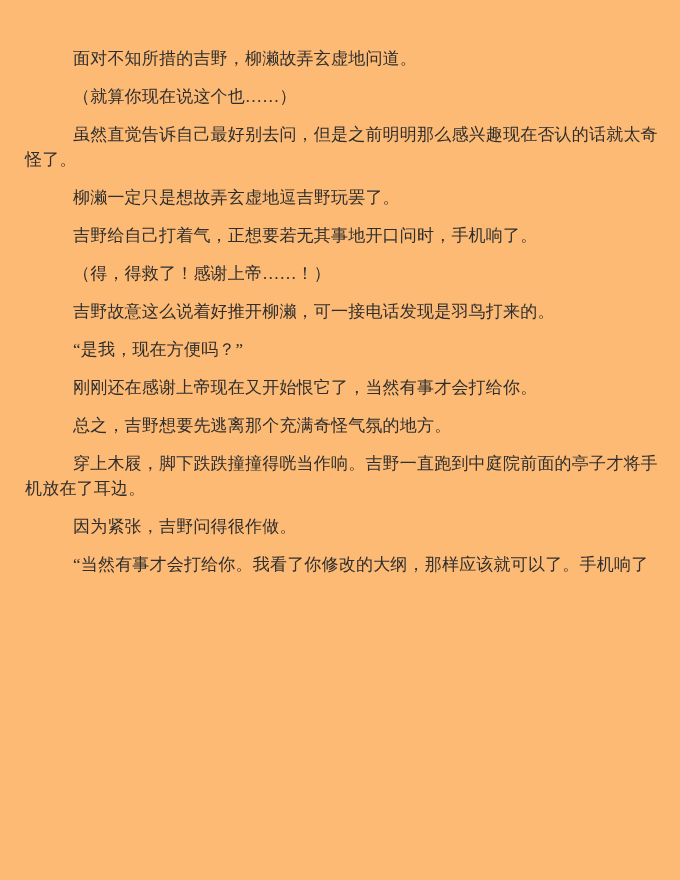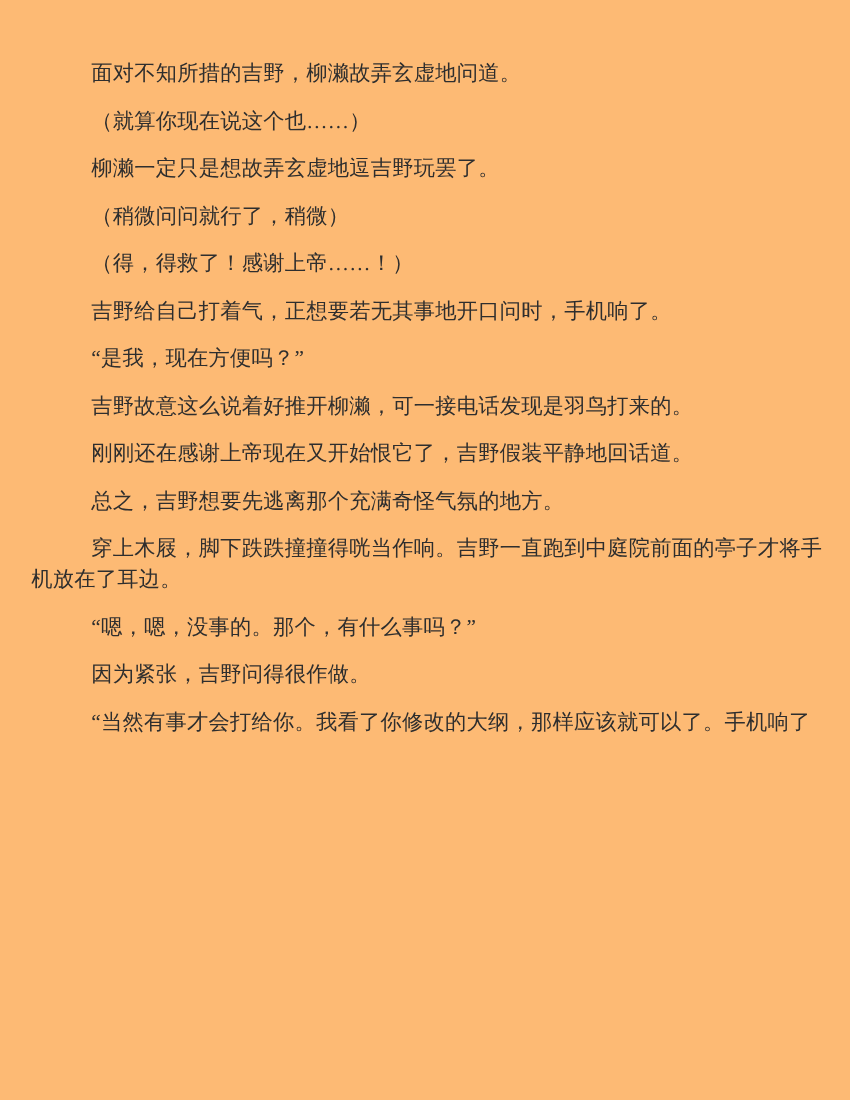--- a/index.html
+++ b/index.html
@@ -31,26 +31,25 @@
     word-break: break-all;
   }
 </style>
 </head>
 <body>
 
 <div class="page">
   <div>
       <p class="para">面对不知所措的吉野，柳濑故弄玄虚地问道。</p>
       <p class="para">（就算你现在说这个也……）</p>
+      <p class="para">虽然直觉告诉自己最好别去问，但是之前明明那么感兴趣现在否认的话就太奇怪了。</p>
       <p class="para">柳濑一定只是想故弄玄虚地逗吉野玩罢了。</p>
-      <p class="para">（稍微问问就行了，稍微）</p>
+      <p class="para">吉野给自己打着气，正想要若无其事地开口问时，手机响了。</p>
       <p class="para">（得，得救了！感谢上帝……！）</p>
-      <p class="para">吉野给自己打着气，正想要若无其事地开口问时，手机响了。</p>
+      <p class="para">吉野故意这么说着好推开柳濑，可一接电话发现是羽鸟打来的。</p>
       <p class="para">“是我，现在方便吗？”</p>
-      <p class="para">吉野故意这么说着好推开柳濑，可一接电话发现是羽鸟打来的。</p>
-      <p class="para">刚刚还在感谢上帝现在又开始恨它了，吉野假装平静地回话道。</p>
+      <p class="para">刚刚还在感谢上帝现在又开始恨它了，当然有事才会打给你。</p>
       <p class="para">总之，吉野想要先逃离那个充满奇怪气氛的地方。</p>
       <p class="para">穿上木屐，脚下跌跌撞撞得咣当作响。吉野一直跑到中庭院前面的亭子才将手机放在了耳边。</p>
-      <p class="para">“嗯，嗯，没事的。那个，有什么事吗？”</p>
       <p class="para">因为紧张，吉野问得很作做。</p>
       <p class="para">“当然有事才会打给你。我看了你修改的大纲，那样应该就可以了。手机响了</p>
     </div>
 </div>
 
 </body></html>

